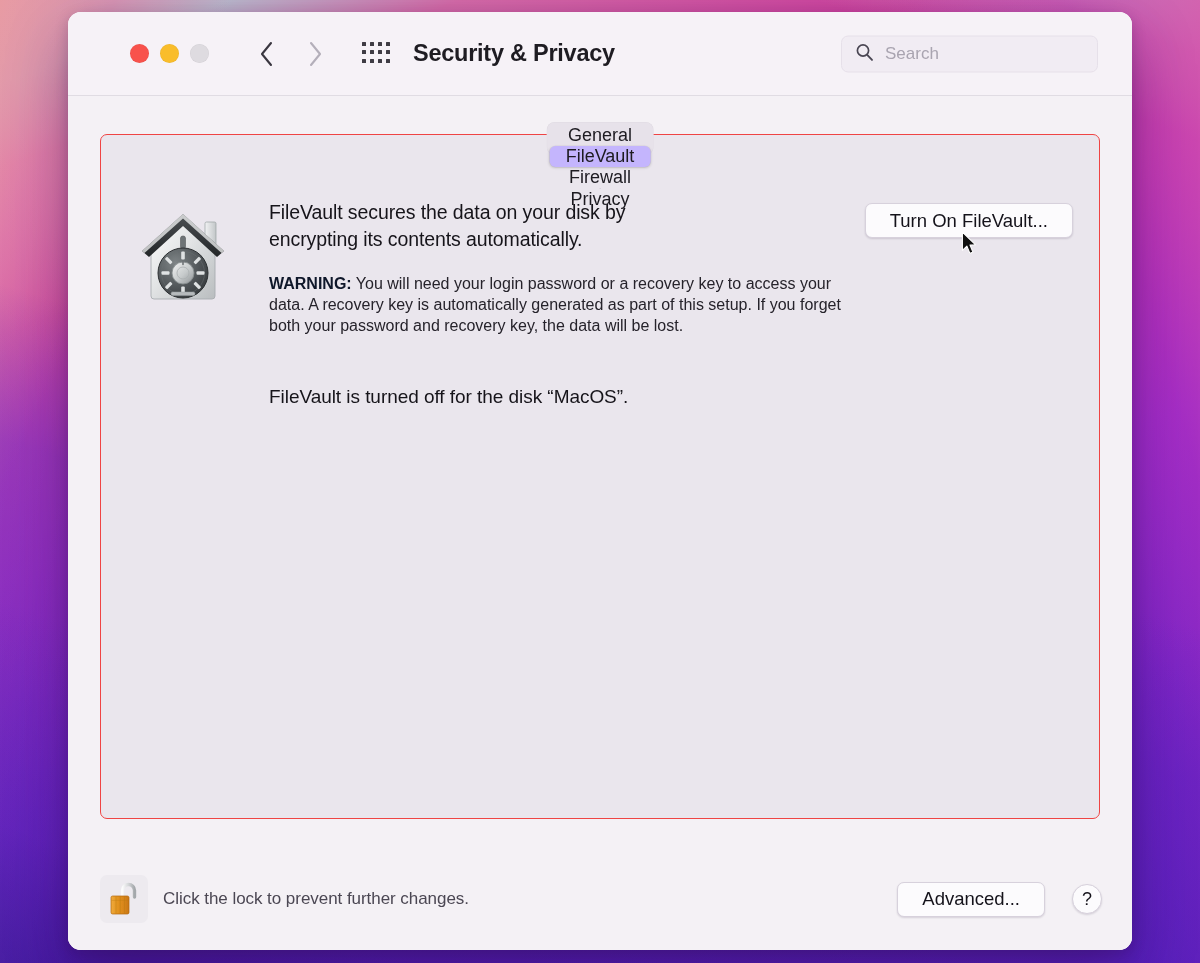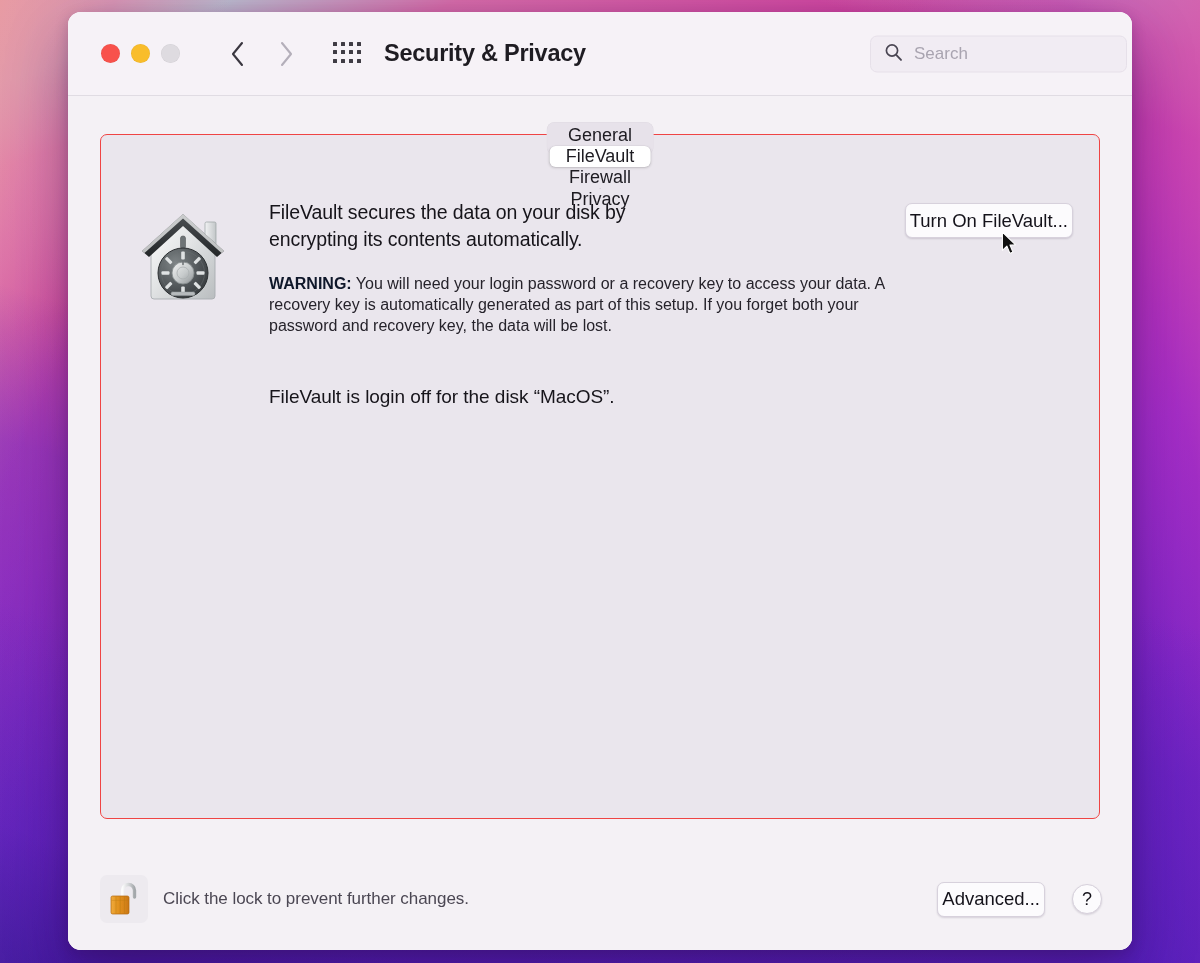--- a/index.html
+++ b/index.html
@@ -93,20 +93,21 @@
 
   
   .titlebar {
     height: 84px;
     flex: 0 0 84px;
     position: relative;
     display: flex;
     align-items: center;
     background: #f6f2f7;
     border-bottom: 1px solid #e0dce3;
+    padding-left: 29px;
   }
 
   .traffic-lights {
     display: flex;
     align-items: center;
     gap: 11px;
     margin-left: 33px;
   }
   .tl { width: 19px; height: 19px; border-radius: 50%; display:block; }
   .tl-close  { background: #f8524c; box-shadow: inset 0 0 0 0.5px rgba(0,0,0,0.06); }
@@ -137,21 +138,21 @@
     margin-left: 21px;
     font-size: 23.5px;
     font-weight: 700;
     color: #1e1c22;
     letter-spacing: -0.25px;
     white-space: nowrap;
   }
 
   .searchbox {
     position: absolute;
-    right: 5px;
+    right: 34px;
     top: 50%;
     transform: translateY(-50%);
     width: 257px;
     height: 37px;
     border-radius: 7px;
     background: #f1ecf3;
     border: 1px solid #e6e0e9;
     display: flex;
     align-items: center;
     padding-left: 13px;
@@ -198,21 +199,21 @@
     display: flex;
     align-items: center;
     justify-content: center;
     font-size: 18px;
     color: #1d1b21;
     border-radius: 6px;
     white-space: nowrap;
     position: relative;
   }
   .tab.active {
-    background: #ffffff;
+    background: #c4b5fd;
     box-shadow: 0 1px 2.5px rgba(0,0,0,0.17), 0 0 0 0.5px rgba(0,0,0,0.05);
     font-weight: 400;
   }
   .tab-sep {
     width: 1px;
     height: 15px;
     background: #cfc9d4;
     flex: 0 0 1px;
   }
 
@@ -280,21 +281,21 @@
     position: relative;
   }
 
   .btn {
     font-family: "Liberation Sans", sans-serif;
     background: #fcfbfd;
     border: 0.5px solid #d7d1dc;
     border-radius: 7px;
     font-size: 18.5px;
     color: #14121a;
-    padding: 0 4px;
+    padding: 0 24px;
     height: 35px;
     display: inline-flex;
     align-items: center;
     justify-content: center;
     box-shadow: 0 1px 2px rgba(20,10,40,0.14);
     white-space: nowrap;
     cursor: default;
   }
 
   
@@ -487,21 +488,21 @@
             </svg>
           </div>
 
           <div class="fv-text">
             <div class="fv-headline">FileVault secures the data on your disk by encrypting its contents automatically.</div>
 
             <div class="fv-warning">
               <span class="warn-label">WARNING:</span><span> You will need your login password or a recovery key to access your data. A recovery key is automatically generated as part of this setup. If you forget both your password and recovery key, the data will be lost.</span>
             </div>
 
-            <div class="fv-status">FileVault is login off for the disk “MacOS”.</div>
+            <div class="fv-status">FileVault is turned off for the disk “MacOS”.</div>
           </div>
 
           <div class="fv-action">
             <button class="btn">Turn On FileVault...</button>
 
             <span class="cursor">
               <svg width="17" height="25" viewBox="0 0 17 25">
                 <path d="M1.4 1.2 L1.4 19.4 L5.9 15.1 L8.9 22.4 L11.9 21.1 L9 14 L14.6 13.8 Z" fill="#111111" stroke="#ffffff" stroke-width="1.1" stroke-linejoin="round"></path>
               </svg>
             </span>

